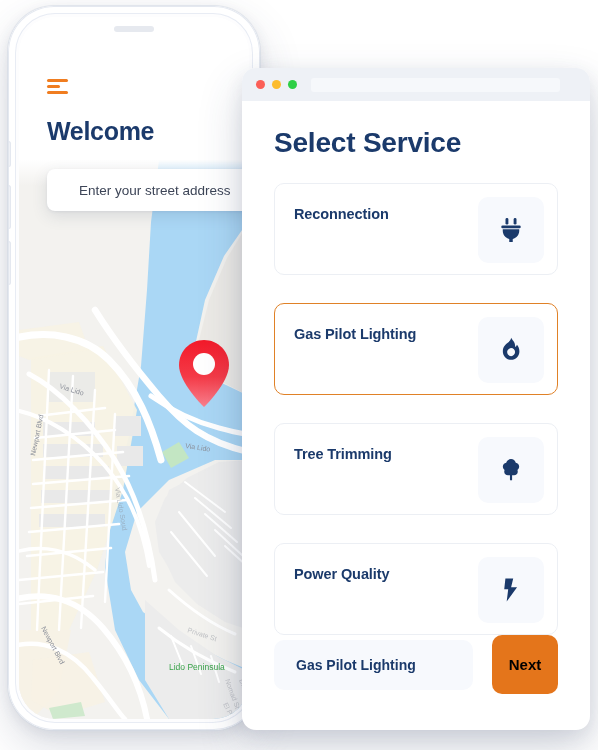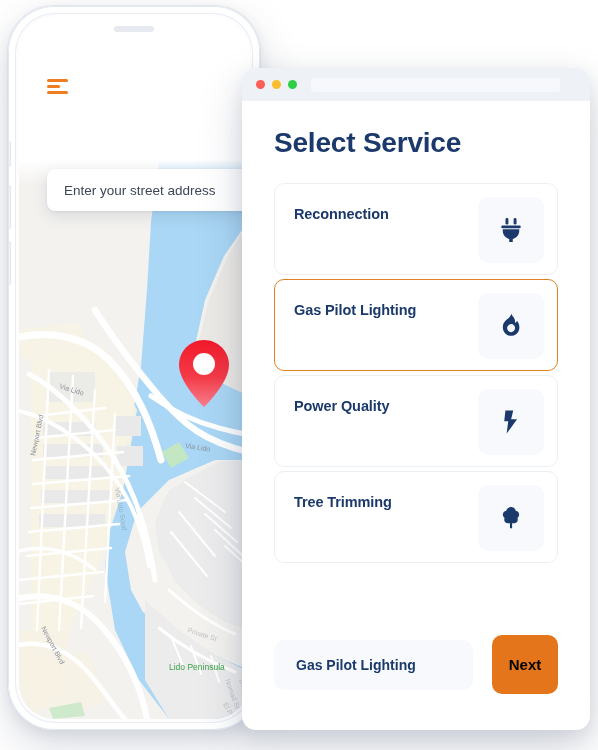--- a/index.html
+++ b/index.html
@@ -169,21 +169,21 @@
     height: 42px;
     background: #ffffff;
     border-radius: 8px;
     box-shadow: 0 5px 16px rgba(48,62,96,0.13), 0 1px 3px rgba(48,62,96,0.07);
     z-index: 11;
     display: flex;
     align-items: center;
     cursor: text;
   }
   .address-box span {
-    padding-left: 17px;
+    padding-left: 32px;
     font-size: 13.5px;
     color: #3d4557;
   }
 
   .map-pin {
     position: absolute;
     left: 159px;
     top: 322px;
     width: 52px;
     height: 70px;
@@ -232,21 +232,21 @@
   .panel-title {
     font-size: 28px;
     font-weight: bold;
     color: #1b3a6b;
     letter-spacing: -0.2px;
     margin: 0 0 24px 0;
   }
   .service-list {
     display: flex;
     flex-direction: column;
-    gap: 4px;
+    gap: 28px;
   }
   .service-card {
     position: relative;
     height: 92px;
     border-radius: 10px;
     background: #ffffff;
     border: 1px solid #eceff4;
     box-sizing: border-box;
     cursor: pointer;
   }
@@ -332,20 +332,21 @@
         <div class="phone-speaker"></div>
 
         <div class="phone-topbar"></div>
 
         <div class="hamburger">
           <i></i>
           <i></i>
           <i></i>
         </div>
 
+        <div class="welcome-title">Welcome</div>
 
         <div class="map-wrap">
           <svg width="230" height="559" viewBox="0 0 230 559" xmlns="http://www.w3.org/2000/svg">
             <defs>
               <style>
                 .rd  { stroke:#ffffff; fill:none; stroke-linecap:round; }
                 .rdm { stroke:#ffffff; fill:none; stroke-linecap:round; }
                 .lbl { font-family:"Liberation Sans",sans-serif; font-size:7px; fill:#8b8f99; }
                 .lblg{ font-family:"Liberation Sans",sans-serif; font-size:8.5px; fill:#3aa34a; }
               </style>
@@ -503,38 +504,38 @@
         <div class="service-card selected">
           <span class="label">Gas Pilot Lighting</span>
           <span class="icon-tile">
             <svg width="28" height="28" viewBox="0 0 24 24" fill="#1b3a6b" xmlns="http://www.w3.org/2000/svg">
               <path d="M12.2 1.6 c-0.4 1.9-1.5 3.1-2.7 4 C7.3 7.2 5 9.2 5 13.2 c0 4 3.2 7.2 7.1 7.2 c3.9 0 7.1-3.2 7.1-7.2 c0-2.6-1-4.3-2.1-5.7 c-0.3 0.9-0.9 1.6-1.6 2 c0.2-1.9-0.4-4-1.6-5.4 c-0.5-0.6-1.1-1.2-1.7-2.5 z M12.1 10.3 c1.9 0 3.4 1.6 3.4 3.5 c0 1.9-1.5 3.5-3.4 3.5 c-1.9 0-3.4-1.6-3.4-3.5 c0-1.4 0.7-2 1.5-2.6 c0.7-0.5 1.4-0.9 1.9-0.9 z"></path>
             </svg>
           </span>
         </div>
 
         <div class="service-card">
-          <span class="label">Power Quality</span>
-          <span class="icon-tile">
-            <svg width="28" height="28" viewBox="0 0 24 24" fill="#1b3a6b" xmlns="http://www.w3.org/2000/svg">
-              <path d="M13.9 2.2 L7.2 2.2 L6.2 11.4 L9.6 11.4 L8.3 21.8 L17.2 9.6 L12.1 9.6 Z"></path>
-            </svg>
-          </span>
-        </div>
-
-        <div class="service-card">
           <span class="label">Tree Trimming</span>
           <span class="icon-tile">
             <svg width="28" height="28" viewBox="0 0 24 24" fill="#1b3a6b" xmlns="http://www.w3.org/2000/svg">
               <path d="M12 2.6 c-2 0-3.6 1.3-4.1 3.1 C6.2 6 5 7.4 5 9.1 c0 1.2 0.6 2.3 1.5 3 c-0.2 0.4-0.3 0.8-0.3 1.3 c0 1.7 1.4 3 3.2 3 h1.7 v3.9 h1.8 v-3.9 h1.7 c1.8 0 3.2-1.3 3.2-3 c0-0.5-0.1-0.9-0.3-1.3 c0.9-0.7 1.5-1.8 1.5-3 c0-1.7-1.2-3.1-2.9-3.4 C15.6 3.9 14 2.6 12 2.6 z"></path>
               <rect x="11.2" y="15.4" width="1.7" height="5.4"></rect>
             </svg>
           </span>
         </div>
 
+        <div class="service-card">
+          <span class="label">Power Quality</span>
+          <span class="icon-tile">
+            <svg width="28" height="28" viewBox="0 0 24 24" fill="#1b3a6b" xmlns="http://www.w3.org/2000/svg">
+              <path d="M13.9 2.2 L7.2 2.2 L6.2 11.4 L9.6 11.4 L8.3 21.8 L17.2 9.6 L12.1 9.6 Z"></path>
+            </svg>
+          </span>
+        </div>
+
       </div>
 
       <div class="footer-bar">
         <div class="selected-chip">
           <span>Gas Pilot Lighting</span>
         </div>
         <button class="next-button">Next</button>
       </div>
     </div>
   </div>

